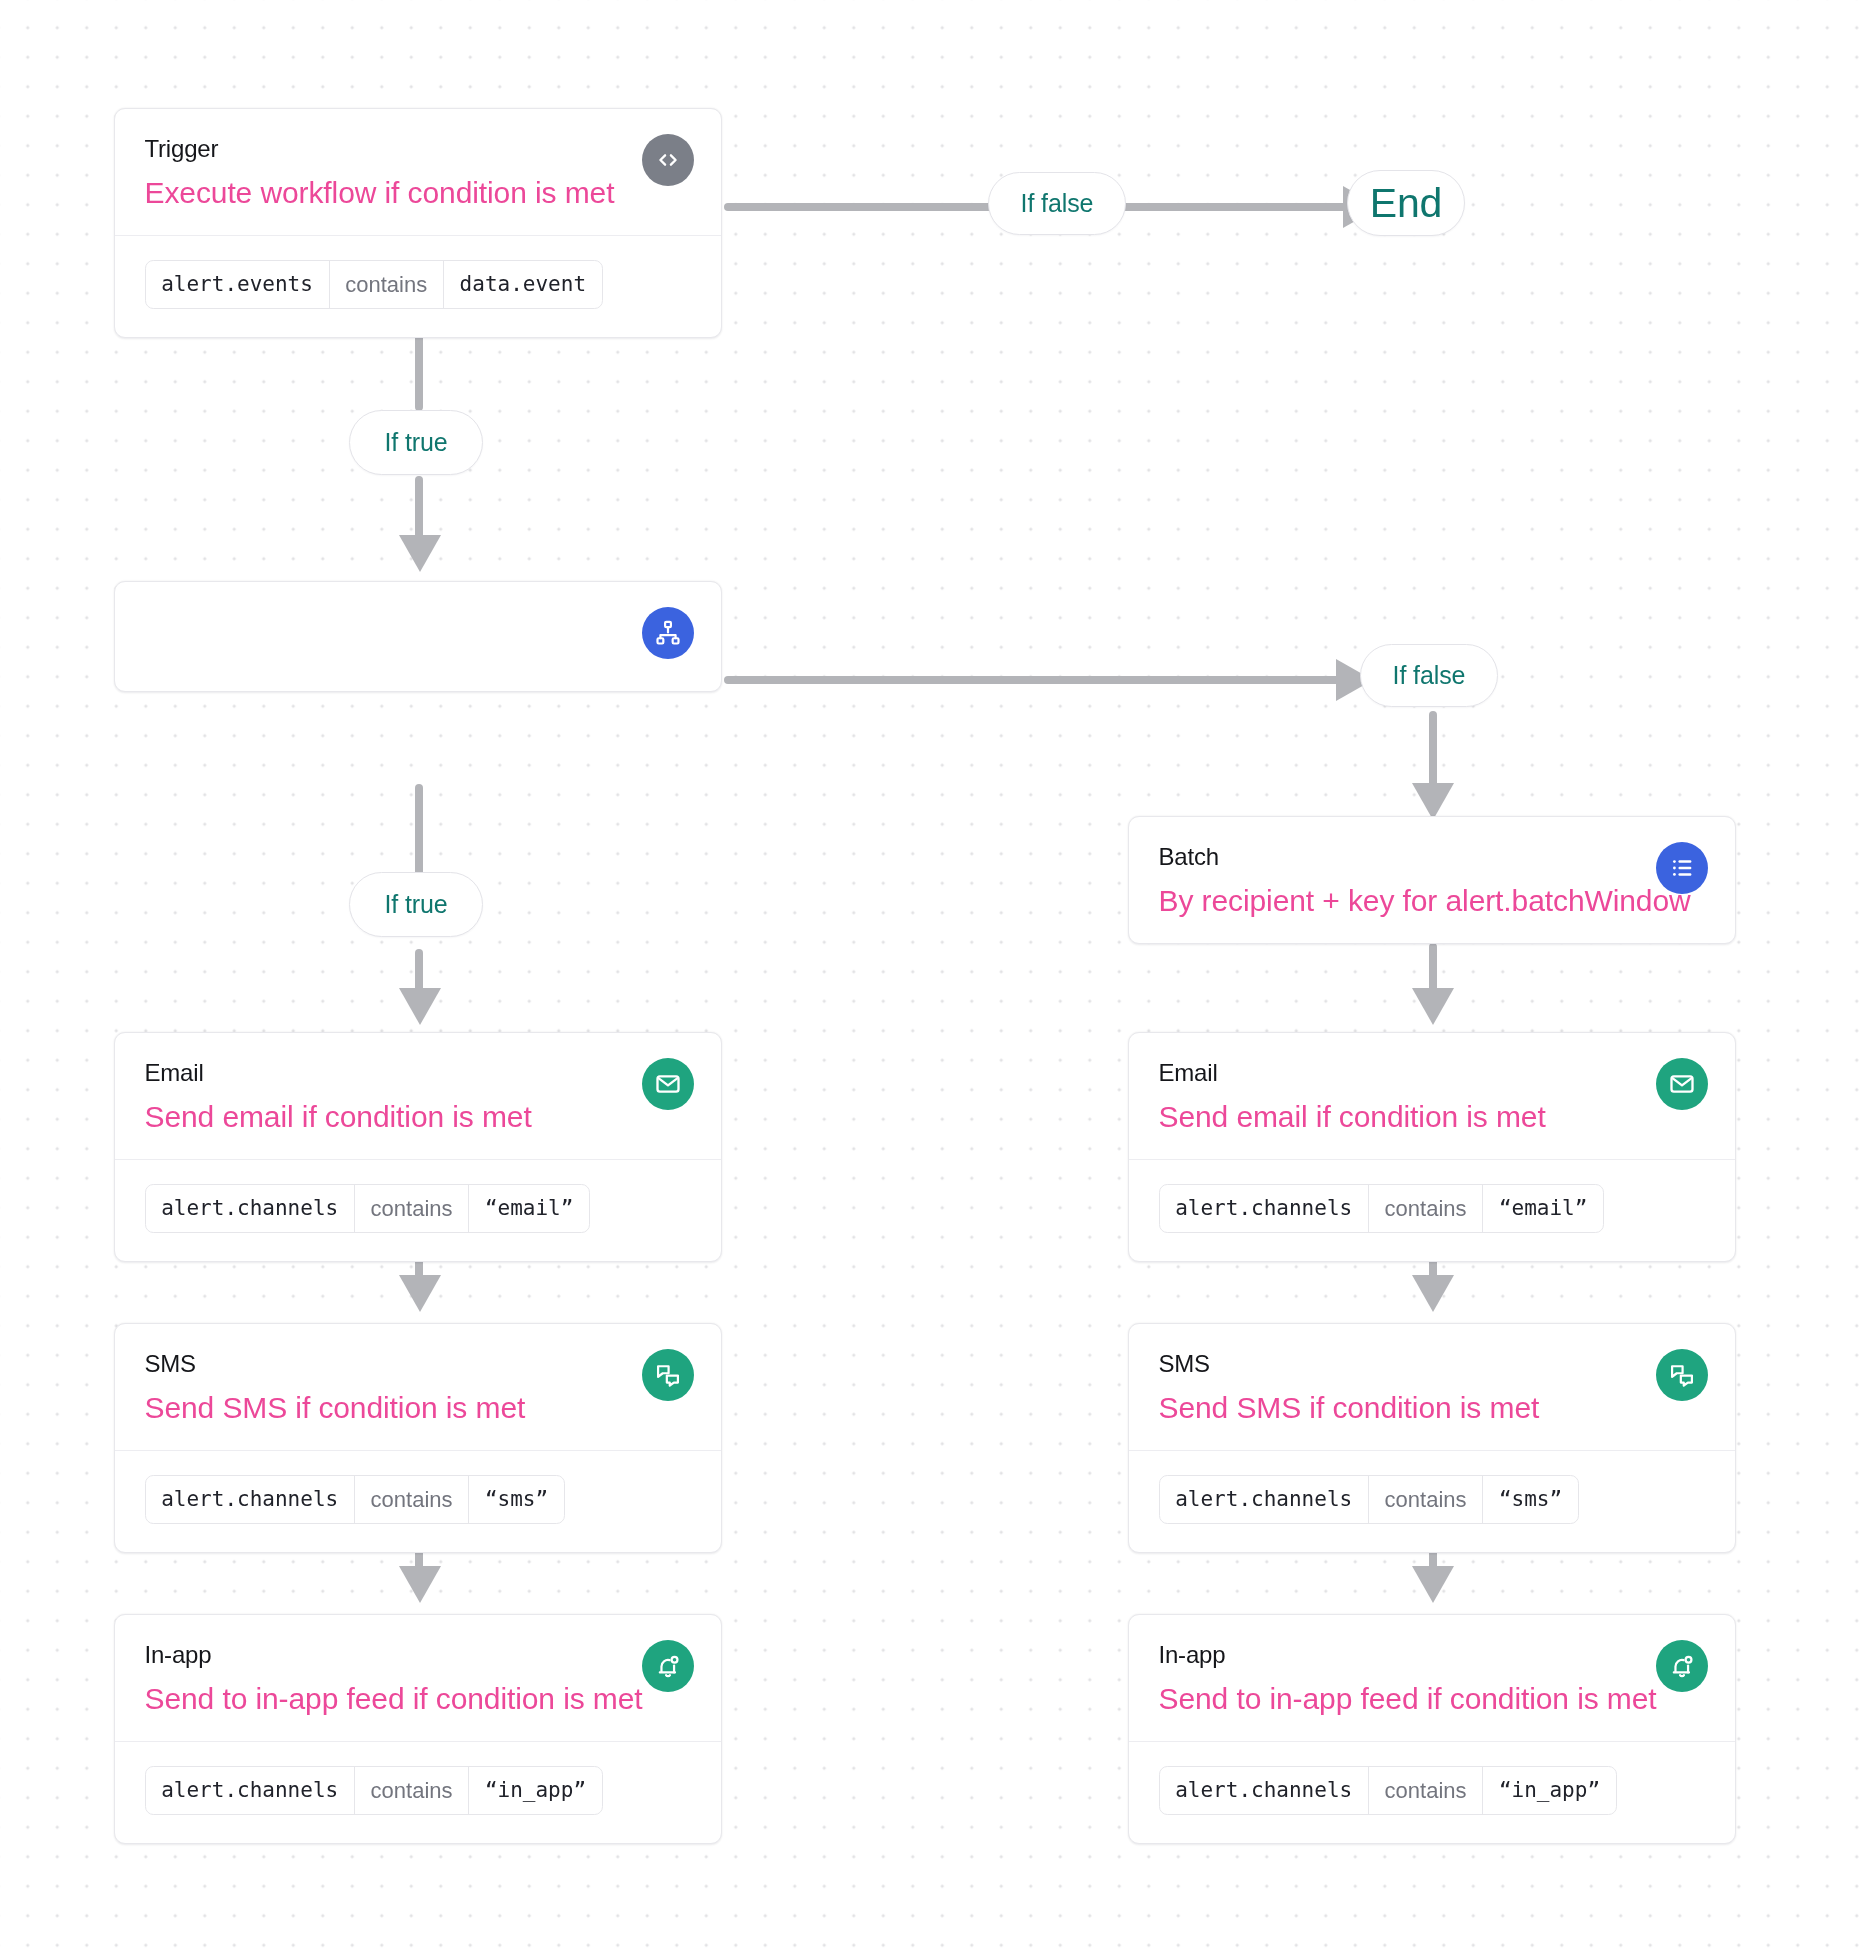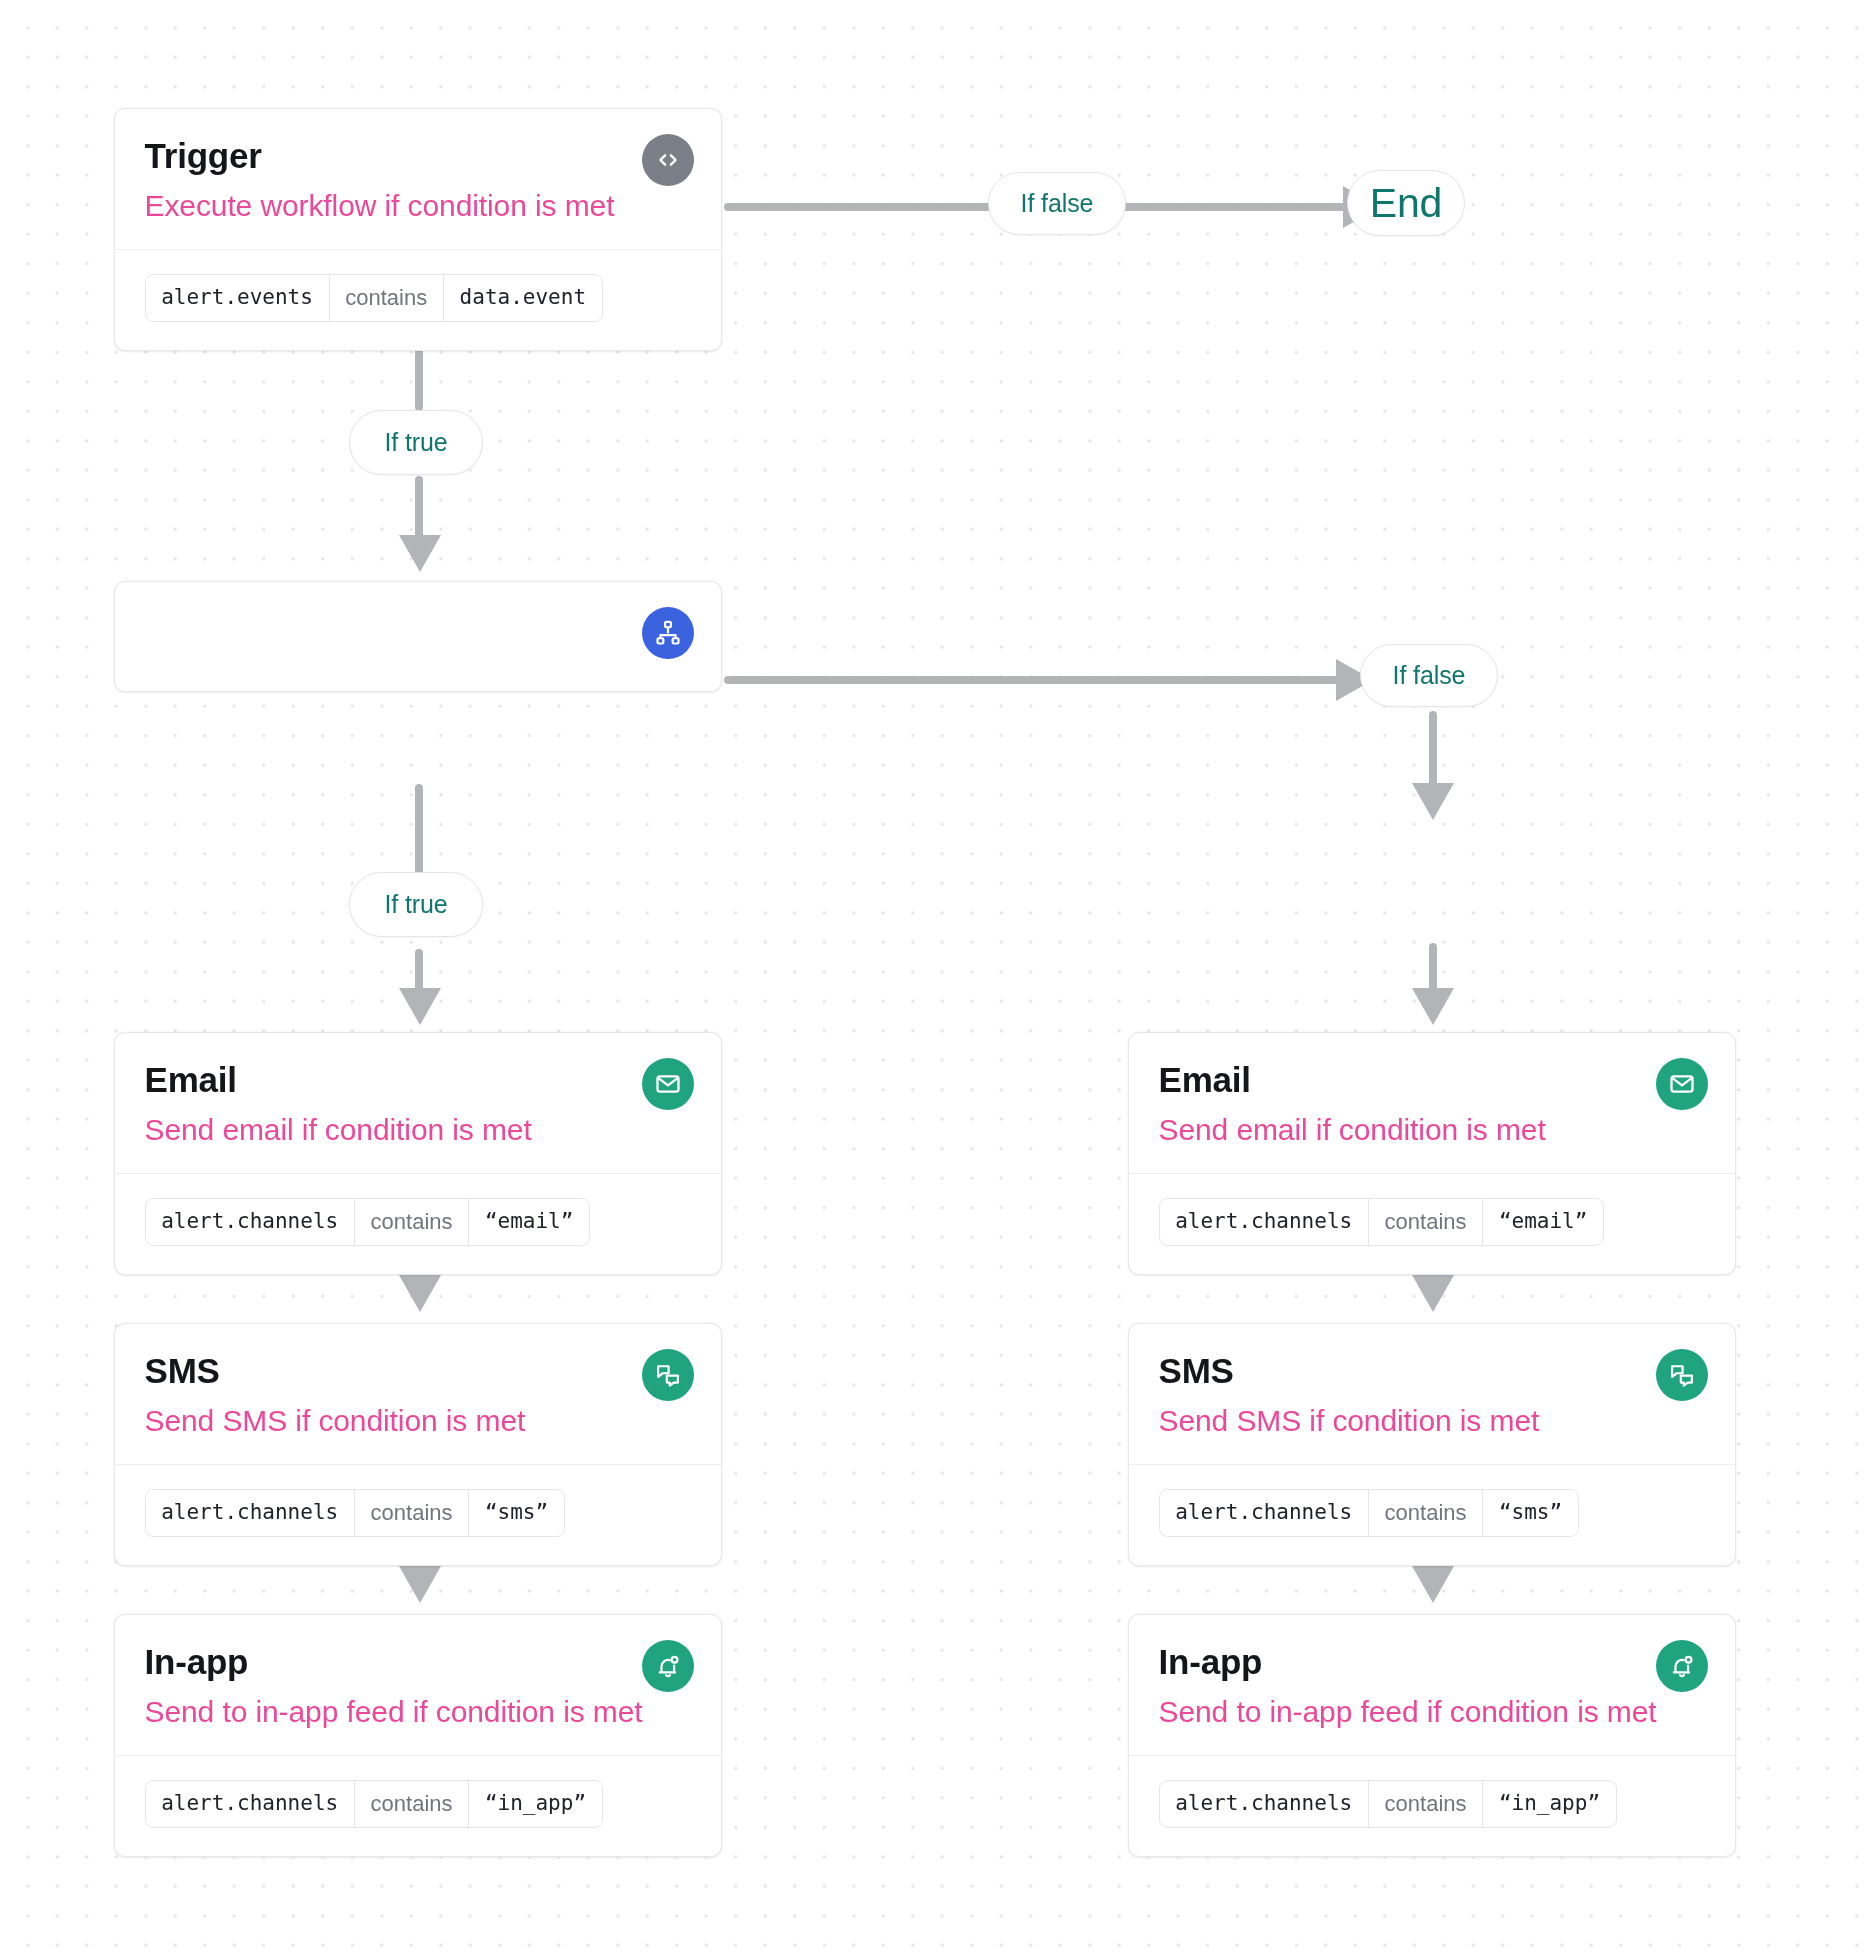--- a/index.html
+++ b/index.html
@@ -30,24 +30,24 @@
     border-radius: 11px;
     box-shadow: 0 0.9px 1.8px rgba(16,24,40,.05), 0 0.9px 2.8px rgba(16,24,40,.04);
     overflow: hidden;
   }
   .card-head {
     position: relative;
     padding: 26px 29.5px 24px 29.5px;
     min-height: 109px;
   }
   .card-title {
-    font-size: 35px;
+    font-size: 24px;
     line-height: 1.2;
     color: #15161a;
-    font-weight: 700;
+    font-weight: 400;
     letter-spacing: -0.2px;
   }
   .card-sub {
     margin-top: 10px;
     font-size: 30px;
     line-height: 1.25;
     color: #ec4899;
     font-weight: 400;
     letter-spacing: -0.1px;
   }
@@ -219,20 +219,36 @@
           <rect x="9.5" y="2.5" width="5" height="4.5" rx="1"></rect>
           <rect x="3" y="16.5" width="5" height="4.5" rx="1"></rect>
           <rect x="16" y="16.5" width="5" height="4.5" rx="1"></rect>
           <path d="M12 7v4.5"></path>
           <path d="M5.5 16.5v-2.6h13v2.6"></path>
         </svg>
       </div>
     </div>
   </div>
 
+  <div class="card" style="left:1128px; top:816px; width:608px;">
+    <div class="card-head">
+      <div class="card-title">Batch</div>
+      <div class="card-sub">By recipient + key for alert.batchWindow</div>
+      <div class="card-icon ic-blue">
+        <svg width="28" height="28" viewBox="0 0 24 24" fill="none" stroke="#ffffff" stroke-width="2.1" stroke-linecap="round">
+          <line x1="10" y1="6.5" x2="19" y2="6.5"></line>
+          <line x1="10" y1="12" x2="19" y2="12"></line>
+          <line x1="10" y1="17.5" x2="19" y2="17.5"></line>
+          <circle cx="5.5" cy="6.5" r="1.2" fill="#ffffff" stroke="none"></circle>
+          <circle cx="5.5" cy="12" r="1.2" fill="#ffffff" stroke="none"></circle>
+          <circle cx="5.5" cy="17.5" r="1.2" fill="#ffffff" stroke="none"></circle>
+        </svg>
+      </div>
+    </div>
+  </div>
 
   <div class="card" style="left:114px; top:1032px; width:608px;">
     <div class="card-head">
       <div class="card-title">Email</div>
       <div class="card-sub">Send email if condition is met</div>
       <div class="card-icon ic-green">
         <svg width="28" height="28" viewBox="0 0 24 24" fill="none" stroke="#ffffff" stroke-width="2" stroke-linecap="round" stroke-linejoin="round">
           <rect x="3" y="5.5" width="18" height="13" rx="2"></rect>
           <polyline points="3.8,7 12,13.2 20.2,7"></polyline>
         </svg>

